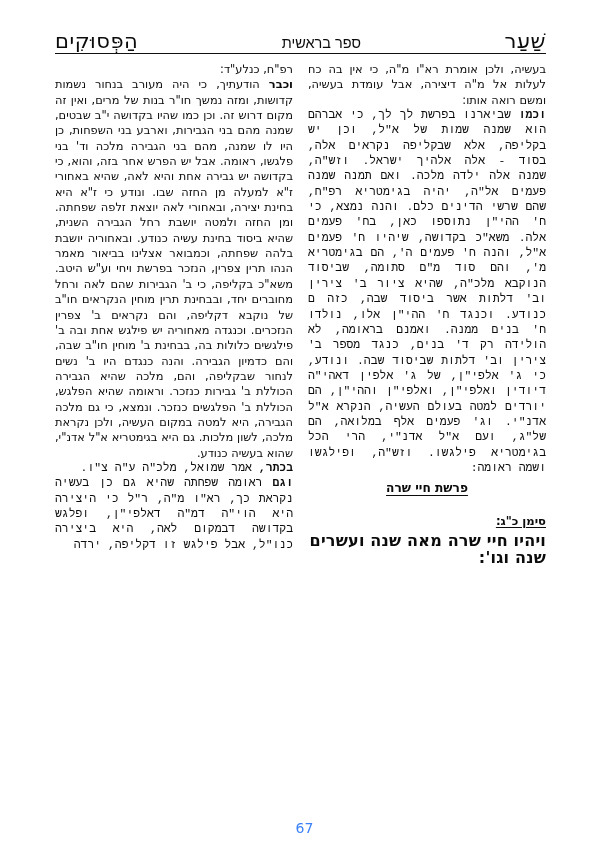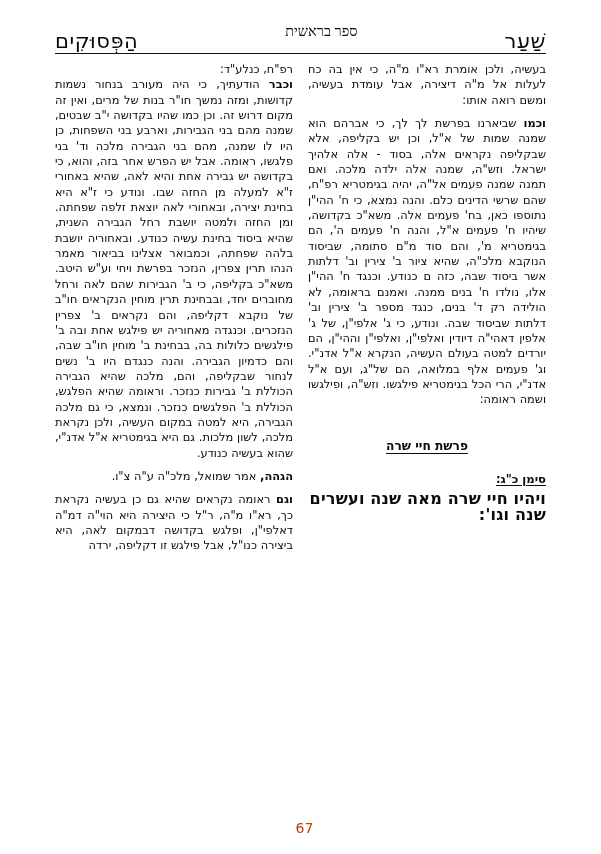--- a/index.html
+++ b/index.html
@@ -45,24 +45,24 @@
   .mast-side {
     font-family: "DejaVu Sans", "Liberation Sans", sans-serif;
     font-weight: 400;
     font-size: 21px;
     line-height: 1;
     letter-spacing: 0.5px;
     white-space: nowrap;
   }
 
   .mast-center {
-    font-family: Liberation Serif, serif;
+    font-family: Liberation Sans, sans-serif;
     font-size: 14.5px;
     line-height: 1;
-    padding-bottom: 14px;
+    padding-bottom: 2px;
     white-space: nowrap;
   }
 
   
   .columns {
     position: absolute;
     top: 62px;
     right: 55px;
     left: 55px;
     bottom: 52px;
@@ -82,38 +82,39 @@
     font-size: 11.4px;
     line-height: 15.35px;
     text-align: justify;
     text-justify: inter-word;
     margin: 0;
     padding: 0;
     word-spacing: 0.1px;
   }
 
   .body-text + .body-text {
-    margin-top: 8px;
+    margin-top: 0;
+    font-family: Liberation Mono, monospace;
   }
 
   .lead {
     font-weight: 700;
   }
 
   .opening {
     font-family: "DejaVu Sans", "Liberation Sans", sans-serif;
     font-size: 11.4px;
     line-height: 15.35px;
     text-align: right;
     margin: 0 0 0 0;
   }
 
   
   .parasha-block {
-    margin-top: 30px;
+    margin-top: 4px;
   }
 
   .parasha-title {
     text-align: center;
     font-weight: 700;
     font-size: 12.2px;
     line-height: 16px;
     text-decoration: underline;
     text-underline-offset: 3px;
     margin: 0 0 17px 0;
@@ -147,21 +148,21 @@
 
   
   .folio {
     position: absolute;
     bottom: 18px;
     left: 0;
     right: 0;
     text-align: center;
     font-family: "DejaVu Sans", "Liberation Sans", sans-serif;
     font-size: 14px;
-    color: #c2410c;
+    color: #3b82f6;
     padding-left: 8px;
   }
 </style>
 </head>
 <body>
 
 <div class="page">
 
   <div class="masthead">
     <div class="masthead-row">
@@ -190,23 +191,23 @@
 
 
     </div>
 
     <div class="col">
 
       <p class="opening">רפ"ח, כנלע"ד:</p>
 
       <p class="body-text"><span class="lead">וכבר</span><span> הודעתיך, כי היה מעורב בנחור נשמות קדושות, ומזה נמשך חו"ר בנות של מרים, ואין זה מקום דרוש זה. וכן כמו שהיו בקדושה י"ב שבטים, שמנה מהם בני הגבירות, וארבע בני השפחות, כן היו לו שמנה, מהם בני הגבירה מלכה וד' בני פלגשו, ראומה. אבל יש הפרש אחר בזה, והוא, כי בקדושה יש גבירה אחת והיא לאה, שהיא באחורי ז"א למעלה מן החזה שבו. ונודע כי ז"א היא בחינת יצירה, ובאחורי לאה יוצאת זלפה שפחתה. ומן החזה ולמטה יושבת רחל הגבירה השנית, שהיא ביסוד בחינת עשיה כנודע. ובאחוריה יושבת בלהה שפחתה, וכמבואר אצלינו בביאור מאמר הנהו תרין צפרין, הנזכר בפרשת ויחי וע"ש היטב. משא"כ בקליפה, כי ב' הגבירות שהם לאה ורחל מחוברים יחד, ובבחינת תרין מוחין הנקראים חו"ב של נוקבא דקליפה, והם נקראים ב' צפרין הנזכרים. וכנגדה מאחוריה יש פילגש אחת ובה ב' פילגשים כלולות בה, בבחינת ב' מוחין חו"ב שבה, והם כדמיון הגבירה. והנה כנגדם היו ב' נשים לנחור שבקליפה, והם, מלכה שהיא הגבירה הכוללת ב' גבירות כנזכר. וראומה שהיא הפלגש, הכוללת ב' הפלגשים כנזכר. ונמצא, כי גם מלכה הגבירה, היא למטה במקום העשיה, ולכן נקראת מלכה, לשון מלכות. גם היא בגימטריא א"ל אדנ"י, שהוא בעשיה כנודע.</span></p>
 
-      <p class="body-text"><span class="lead">הגהה,</span><span> אמר שמואל, מלכ"ה ע"ה צ"ו.</span></p>
-
-      <p class="body-text"><span class="lead">וגם</span><span> ראומה נקראים שהיא גם כן בעשיה נקראת כך, רא"ו מ"ה, ר"ל כי היצירה היא הוי"ה דמ"ה דאלפי"ן, ופלגש בקדושה דבמקום לאה, היא ביצירה כנו"ל, אבל פילגש זו דקליפה, ירדה</span></p>
+      <p class="body-text"><span class="lead">בכתר,</span><span> אמר שמואל, מלכ"ה ע"ה צ"ו.</span></p>
+
+      <p class="body-text"><span class="lead">וגם</span><span> ראומה שפחתה שהיא גם כן בעשיה נקראת כך, רא"ו מ"ה, ר"ל כי היצירה היא הוי"ה דמ"ה דאלפי"ן, ופלגש בקדושה דבמקום לאה, היא ביצירה כנו"ל, אבל פילגש זו דקליפה, ירדה</span></p>
 
     </div>
 
   </div>
 
   <div class="folio">67</div>
 
 </div>
 
 </body></html>

